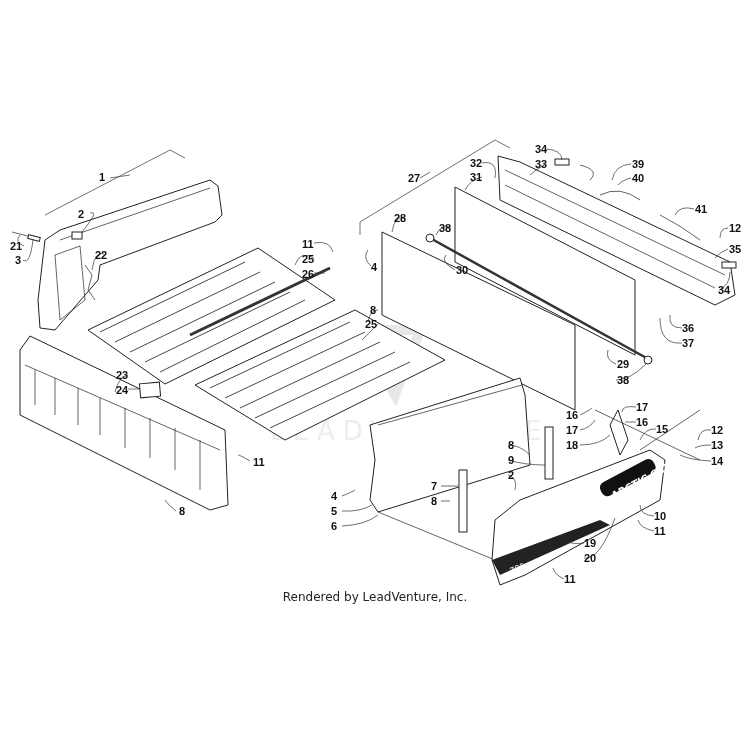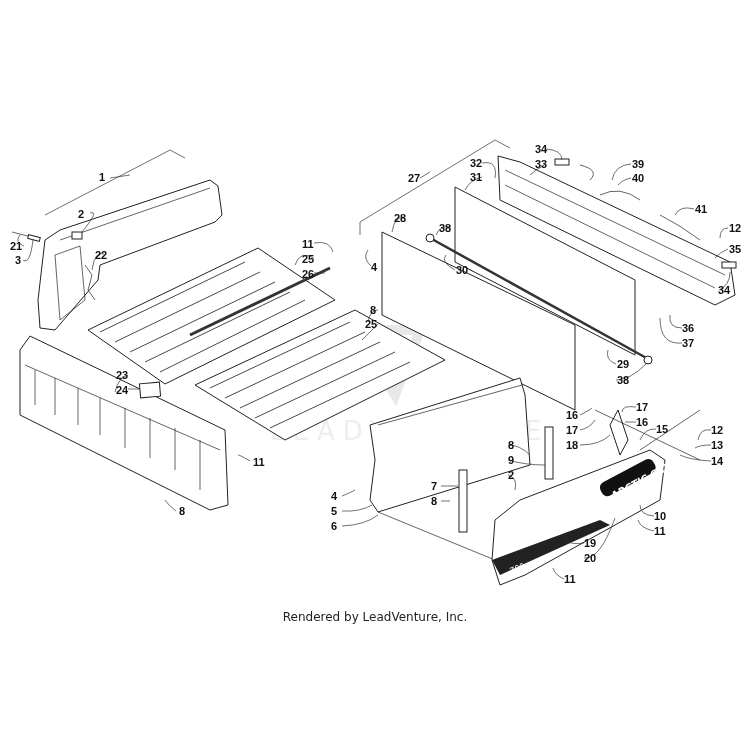--- a/index.html
+++ b/index.html
@@ -1,19 +1,19 @@
 <!DOCTYPE html>
 <html><head>
 <meta charset="utf-8">
 <style>
   html, body { margin:0; padding:0; background:#ffffff; }
   body { width:750px; height:750px; position:relative; overflow:hidden; font-family:"DejaVu Sans", sans-serif; }
   #diagram { position:absolute; left:0; top:0; width:750px; height:750px; }
   .lbl { font-family:"Liberation Sans Narrow","Liberation Sans", sans-serif; font-size:11px; font-weight:bold; fill:#111; }
-  .caption { position:absolute; left:0; width:750px; top:590px; text-align:center; font-family:"DejaVu Sans", sans-serif; font-size:12px; color:#222;margin-top:20px; }
+  .caption { position:absolute; left:0; width:750px; top:590px; text-align:center; font-family:"DejaVu Sans", sans-serif; font-size:12px; color:#222; }
   .part { fill:#fff; stroke:#222; stroke-width:1; }
   .thin { fill:none; stroke:#222; stroke-width:0.7; }
   .leader { fill:none; stroke:#333; stroke-width:0.7; }
   .slot { fill:none; stroke:#333; stroke-width:0.9; }
   .wm { fill:#ececec; font-family:"DejaVu Sans", sans-serif; font-size:26px; letter-spacing:8px; }
 </style>
 </head>
 <body>
 
 <svg id="diagram" viewBox="0 0 750 750" xmlns="http://www.w3.org/2000/svg">

